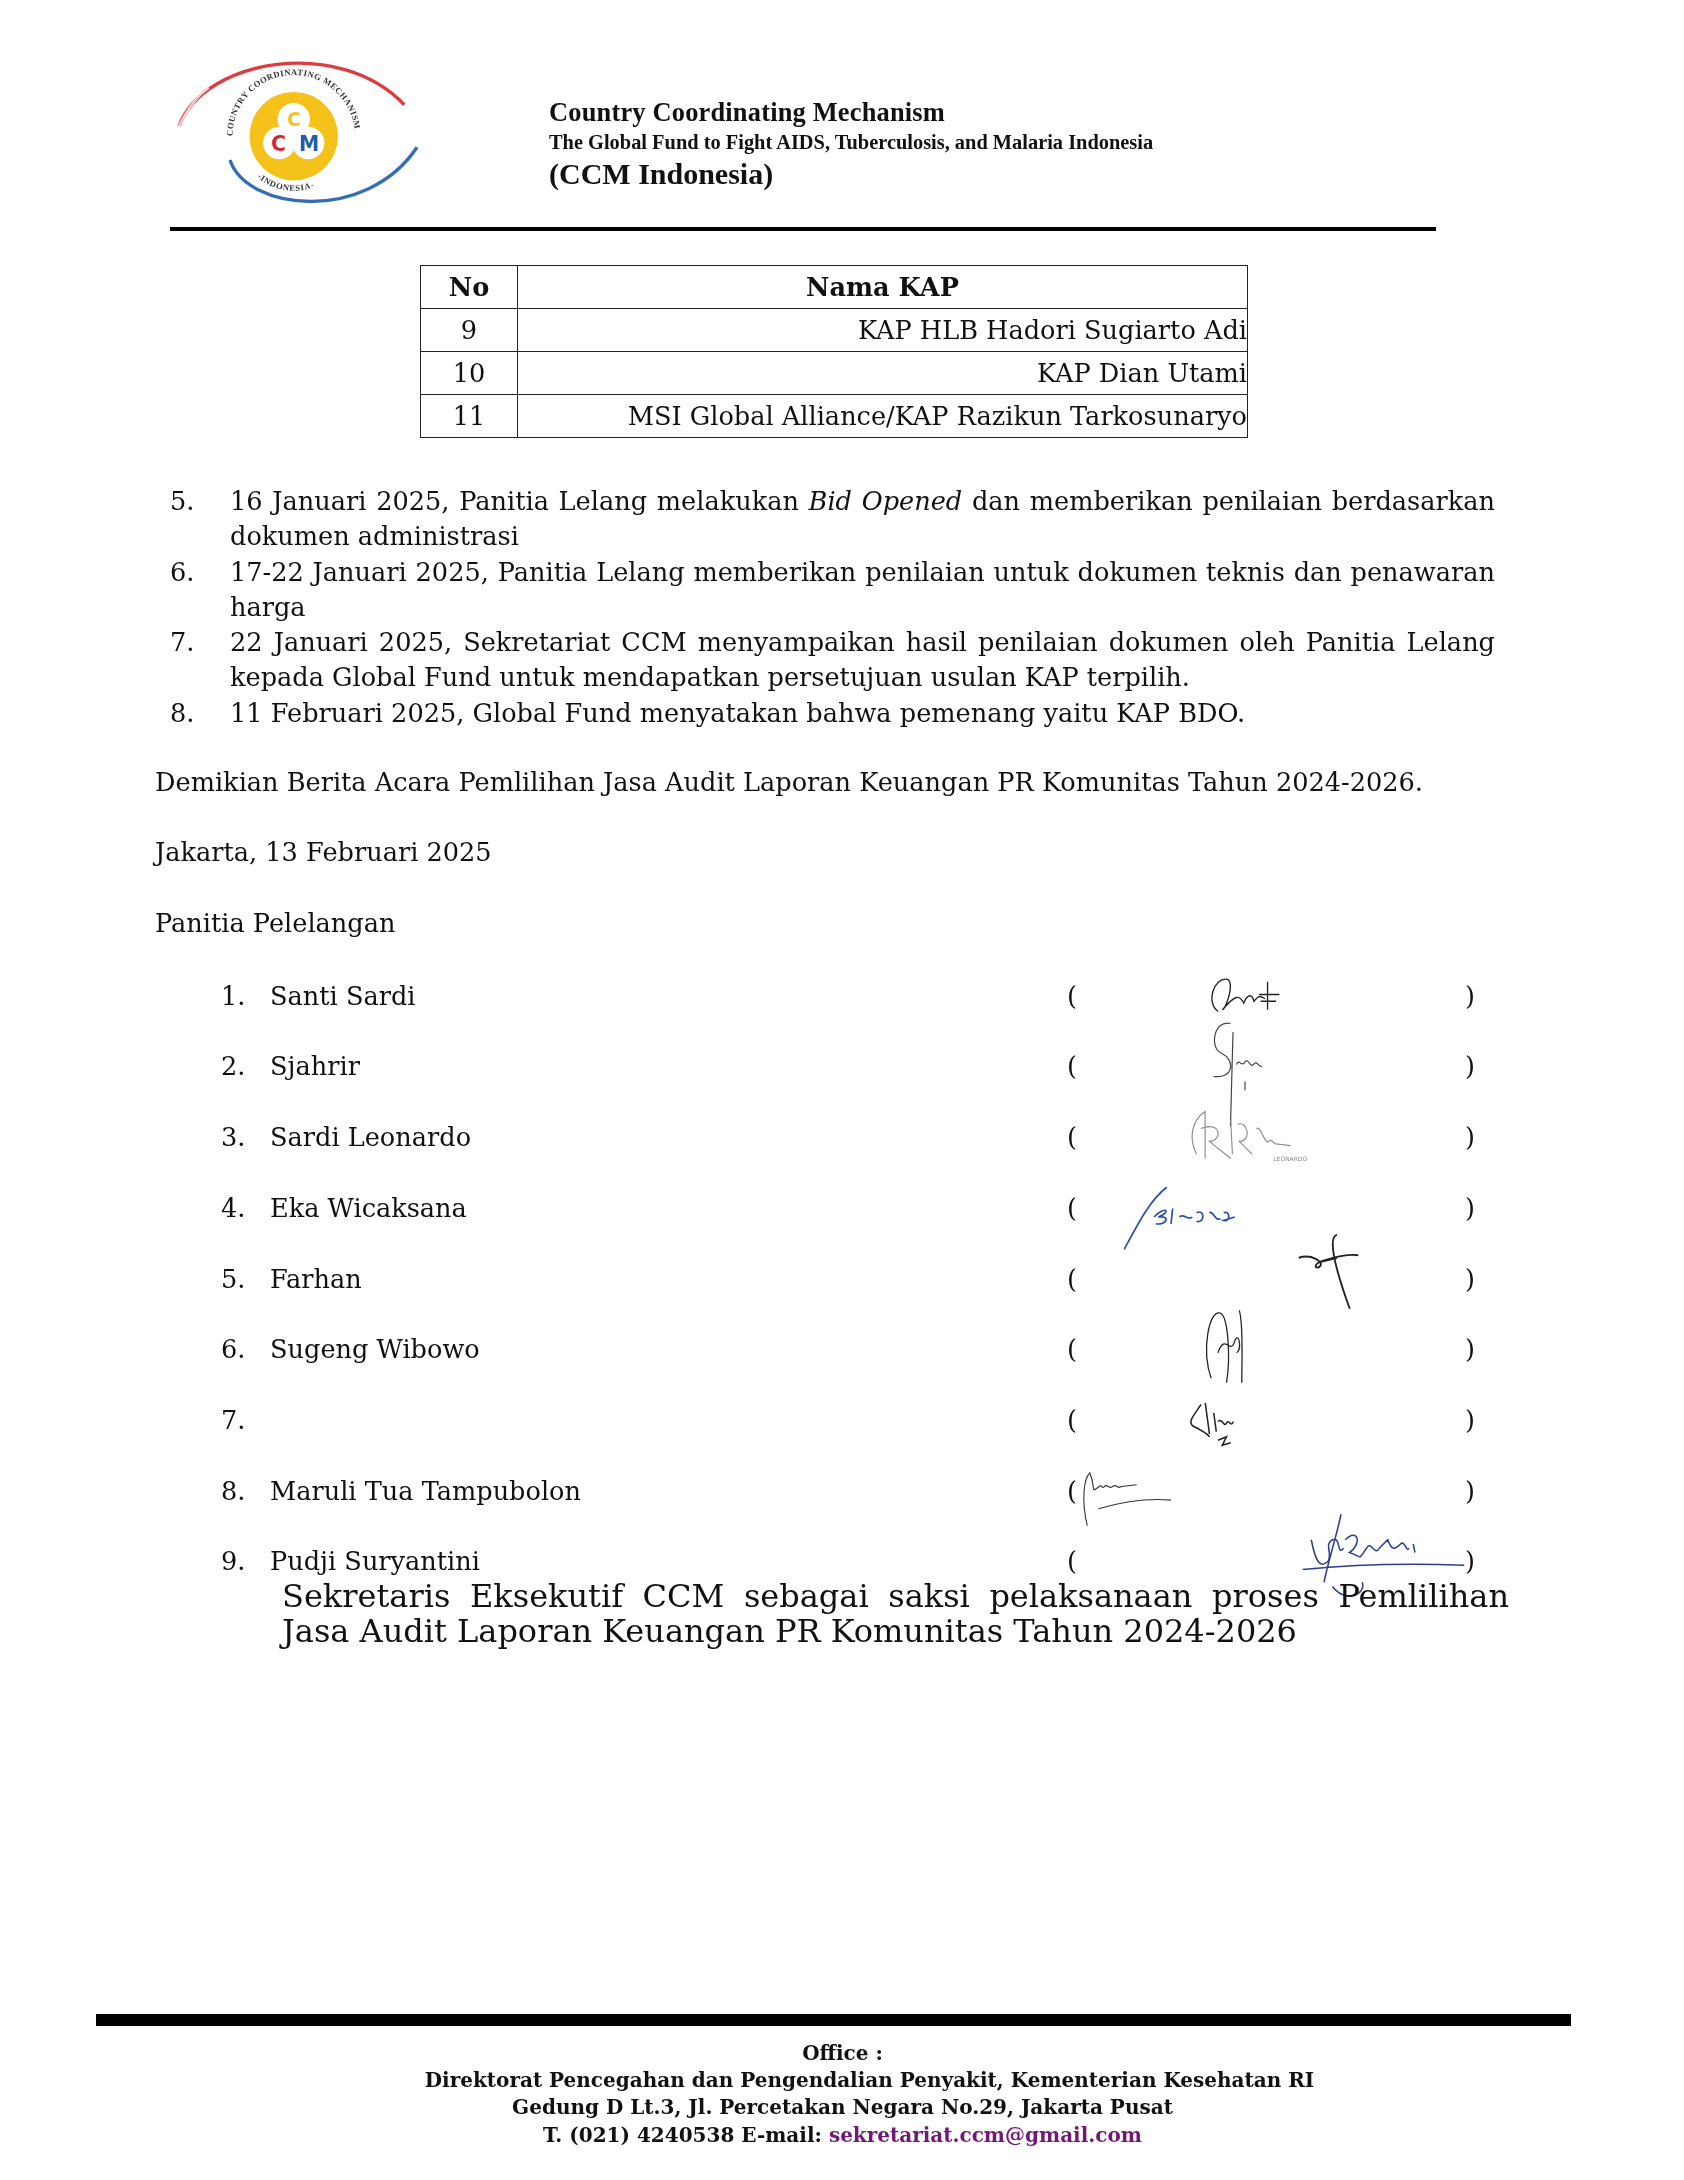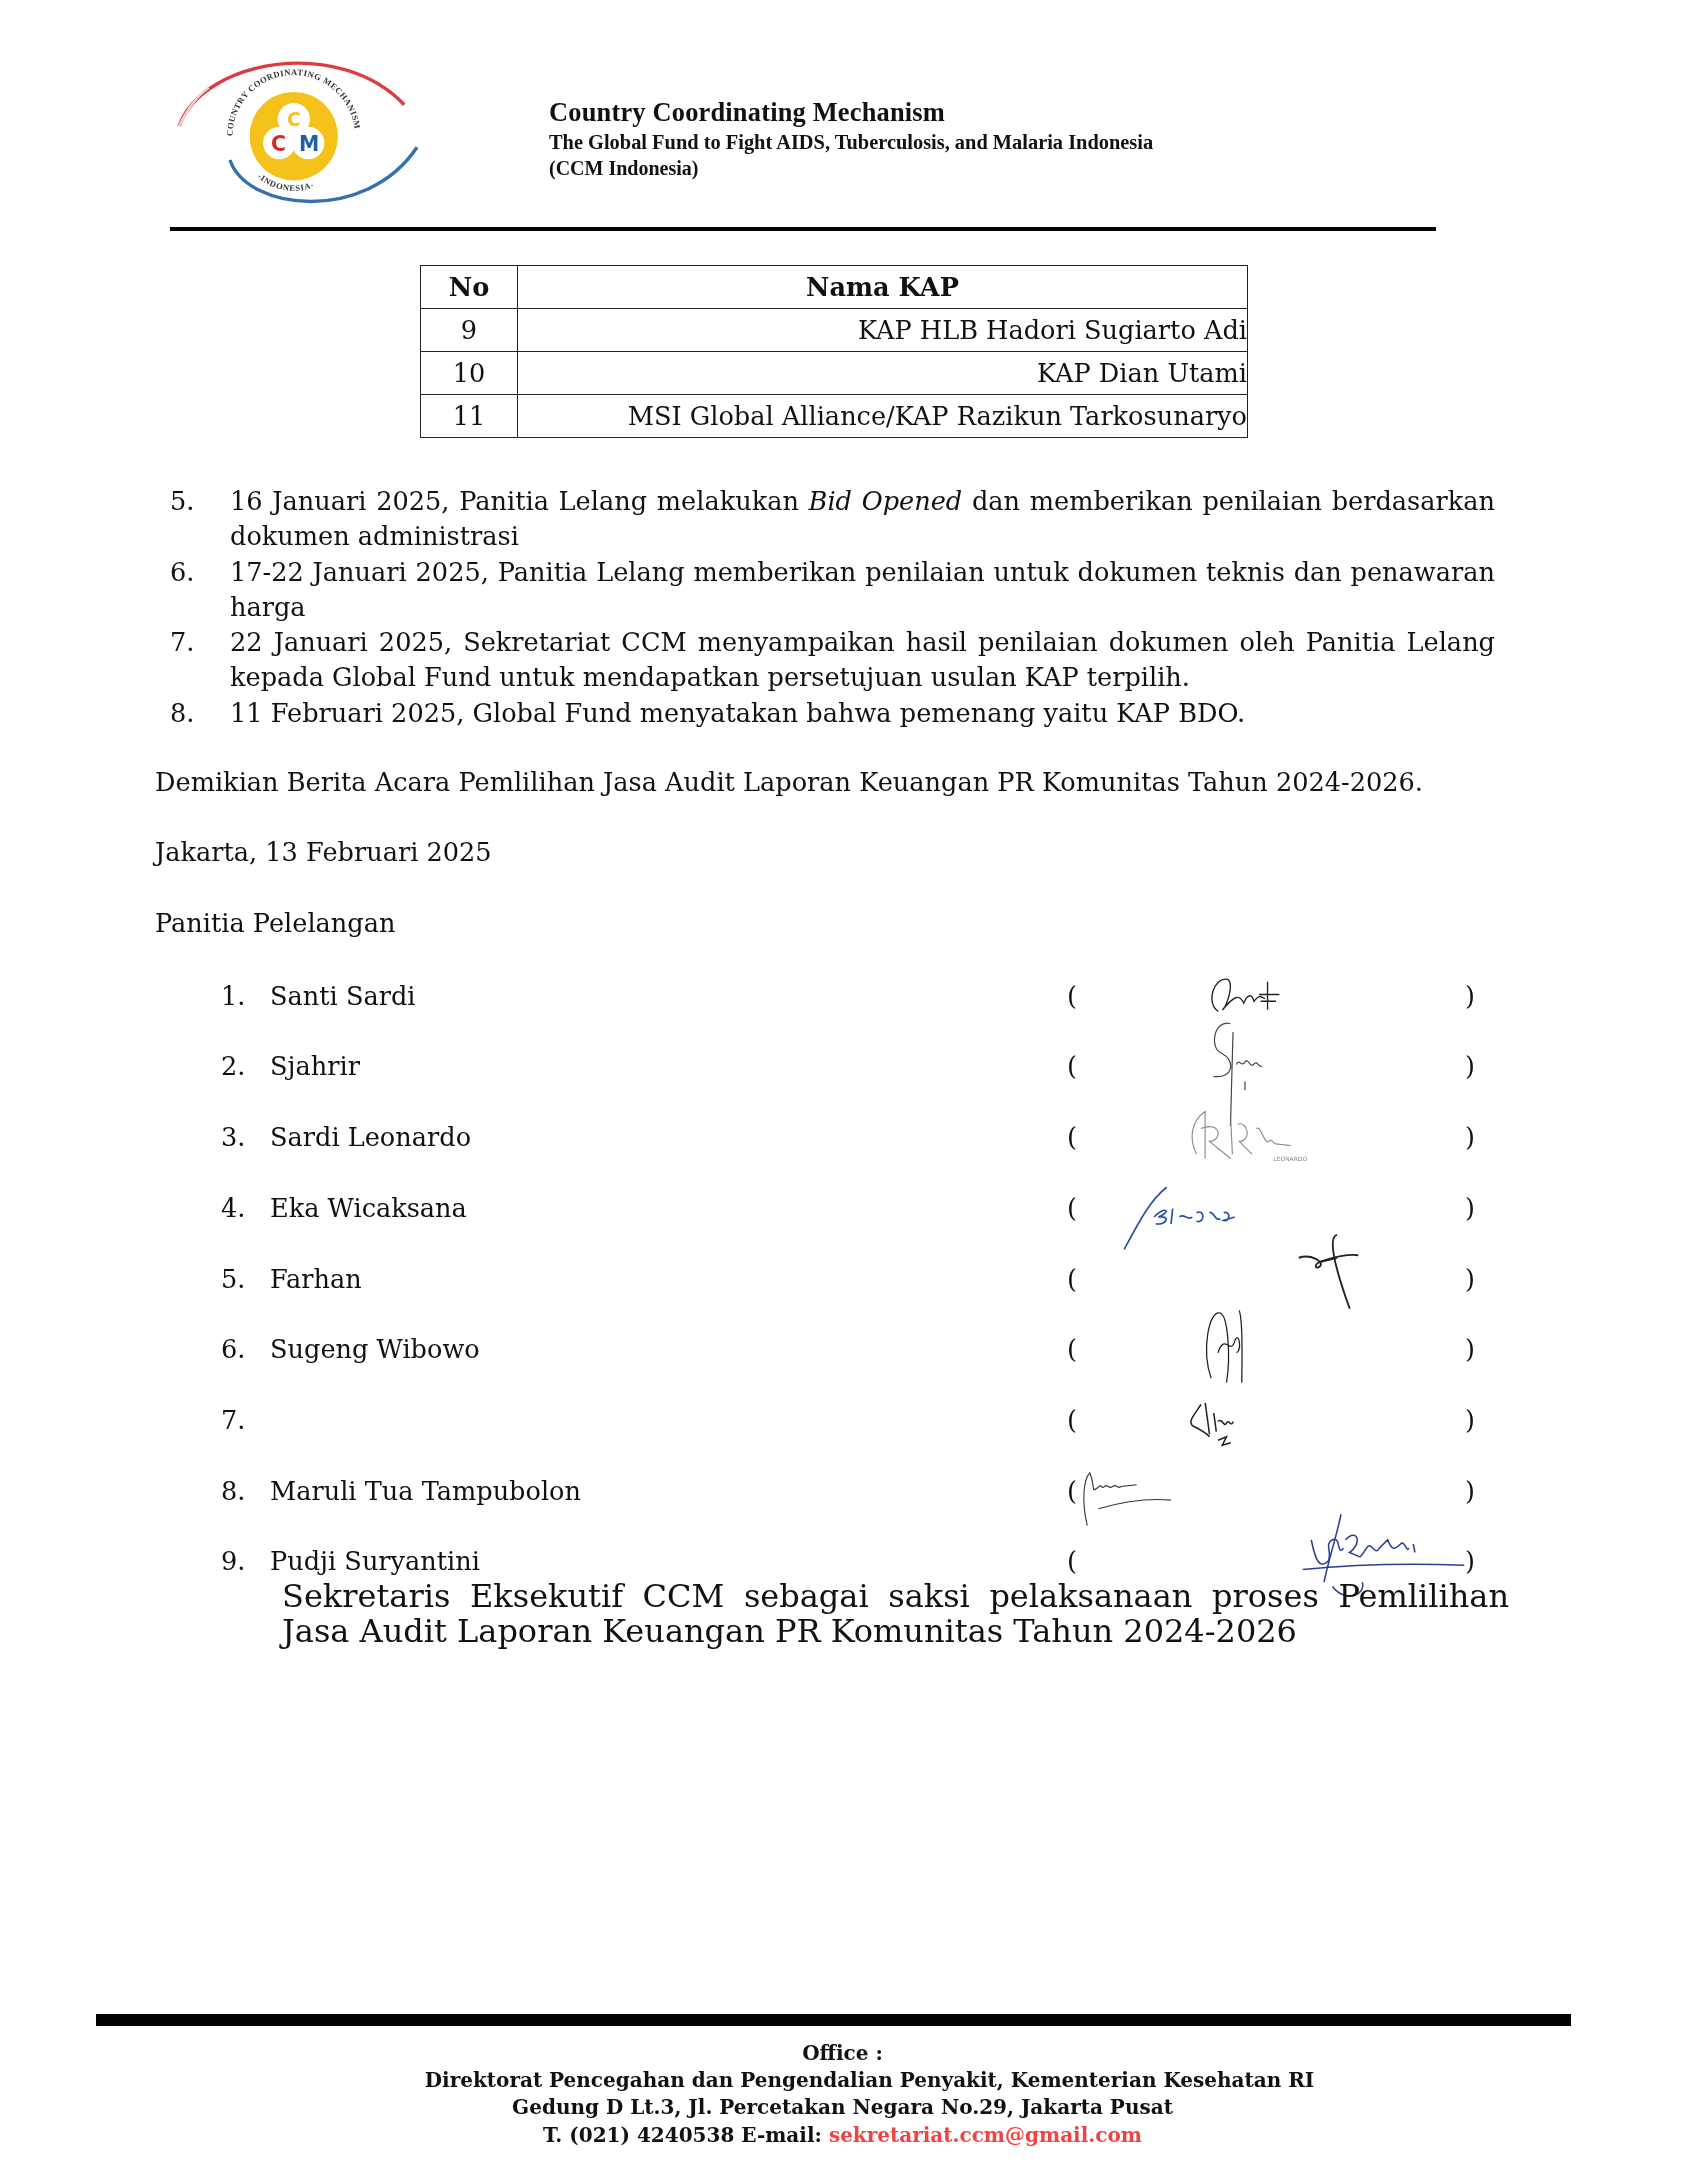--- a/index.html
+++ b/index.html
@@ -5,21 +5,21 @@
   html, body { margin:0; padding:0; background:#ffffff; }
   body { width:1685px; height:2181px; position:relative; overflow:hidden; color:#111; }
   .abs { position:absolute; }
   .serif { font-family: "Liberation Serif", "DejaVu Serif", serif; }
   .body-font { font-family: "DejaVu Serif", "Liberation Serif", serif; }
 
   
   #logo { left:170px; top:41px; width:256px; height:187px; }
   #title1 { left:549px; top:97px; font-size:26.4px; font-weight:bold; white-space:nowrap; letter-spacing:0.2px; }
   #title2 { left:549px; top:131px; font-size:20.4px; font-weight:bold; white-space:nowrap; }
-  #title3 { left:549px; top:157px; font-size:20px; font-weight:bold; white-space:nowrap; }
+  #title3 { left:549px; top:157px; font-size:30px; font-weight:bold; white-space:nowrap; }
   #header-rule { left:170px; top:227px; width:1266px; height:4.3px; background:#000; }
 
   
   #kap-table { left:420px; top:265px; width:828px; border-collapse:collapse; font-size:25.6px; }
   #kap-table td, #kap-table th { border:1.7px solid #222; height:42px; padding:0; line-height:42px; }
   #kap-table th { font-weight:bold; text-align:center; }
   #kap-table td.no { width:96px; text-align:center; }
   #kap-table td.name { padding-left:18px; text-align:right; }
 
   
@@ -35,21 +35,21 @@
   .member .mname { position:absolute; left:49px; top:0; white-space:nowrap; }
   .member .lp { position:absolute; left:846px; top:0; }
   .member .rp { position:absolute; left:1244px; top:0; }
   .sig { position:absolute; }
 
   #witness { left:282px; width:1227px; top:1579px; font-size:32px; line-height:35px; text-align:justify; }
 
   
   #footer-bar { left:96px; top:2014px; width:1475px; height:12px; background:#000; }
   .foot { left:0; width:1685px; text-align:center; font-size:20px; font-weight:bold; white-space:nowrap; }
-  #email { color:#ef4444; }
+  #email { color:#701a75; }
 </style>
 </head>
 <body>
 
 <div id="logo" class="abs">
   <svg width="256" height="187" viewBox="0 0 300 220">
     <defs>
       <path id="ringTop" d="M 73,112 A 72,72 0 0 1 217,112"></path>
       <path id="ringBot" d="M 82,130 A 66,66 0 0 0 208,130"></path>
     </defs>

